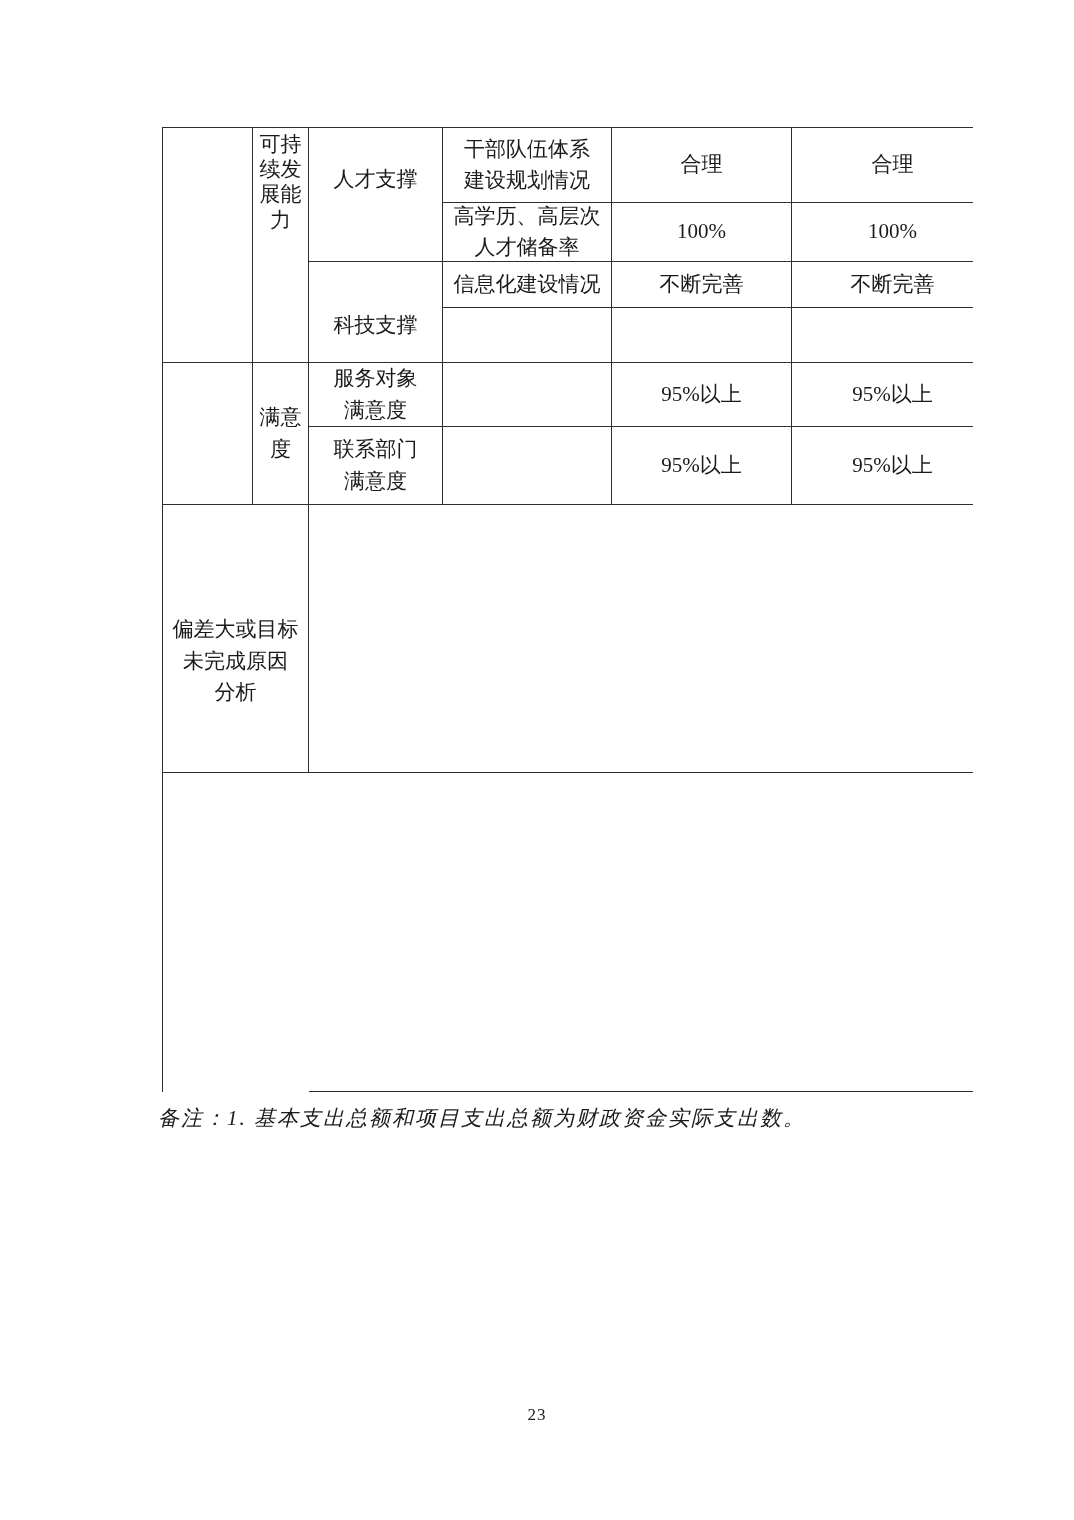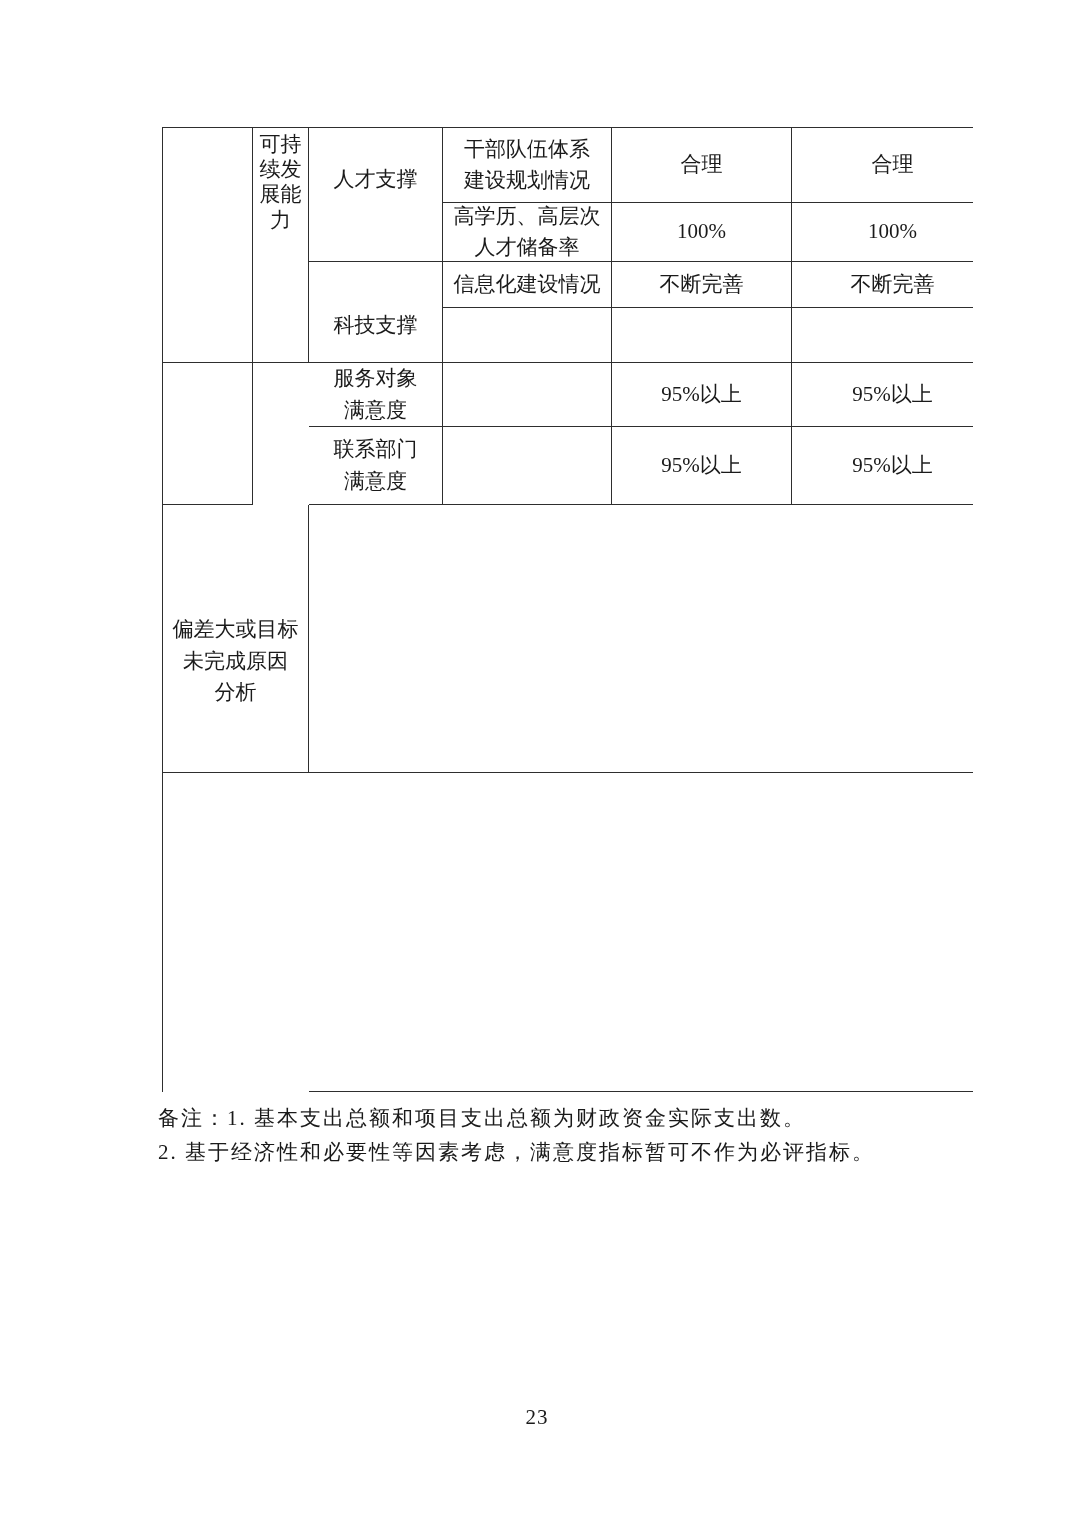--- a/index.html
+++ b/index.html
@@ -56,28 +56,29 @@
     left: 158px;
     top: 1101px;
     width: 760px;
     font-size: 21px;
     letter-spacing: 2px;
     line-height: 34px;
   }
   .notes p {
     margin: 0;
     padding: 0;
+    font-style: italic;
   }
   .page-number {
     position: absolute;
     left: 0;
     top: 1405px;
     width: 1074px;
     text-align: center;
-    font-size: 21px;
+    font-size: 17px;
     letter-spacing: 1px;
   }
 </style>
 </head>
 <body>
 
 <div class="page">
 
   <div class="perf-table">
 
@@ -101,20 +102,22 @@
 
     <div class="cell" style="grid-area:3/4/4/5">信息化建设情况</div>
     <div class="cell" style="grid-area:3/5/4/6">不断完善</div>
     <div class="cell" style="grid-area:3/6/4/7">不断完善</div>
 
     <div class="cell" style="grid-area:4/4/5/5"></div>
     <div class="cell" style="grid-area:4/5/5/6"></div>
     <div class="cell" style="grid-area:4/6/5/7"></div>
 
     <div class="cell" style="grid-area:5/1/7/2"></div>
+    <div class="cell" style="grid-area:5/2/7/3">满意
+度</div>
 
     <div class="cell" style="grid-area:5/3/6/4">服务对象
 满意度</div>
     <div class="cell" style="grid-area:5/4/6/5"></div>
     <div class="cell" style="grid-area:5/5/6/6">95%以上</div>
     <div class="cell" style="grid-area:5/6/6/7">95%以上</div>
 
     <div class="cell" style="grid-area:6/3/7/4">联系部门
 满意度</div>
     <div class="cell" style="grid-area:6/4/7/5"></div>
@@ -125,18 +128,17 @@
 未完成原因
 分析</div>
     <div class="cell" style="grid-area:7/3/8/7"></div>
 
     <div class="cell" style="grid-area:8/3/9/7"></div>
 
   </div>
 
   <div class="notes">
     <p>备注：1. 基本支出总额和项目支出总额为财政资金实际支出数。</p>
-    <p>2. 基于经济性和必要性等因素考虑，满意度指标暂可不作为必评指标。</p>
   </div>
 
   <div class="page-number">23</div>
 
 </div>
 
 </body></html>

